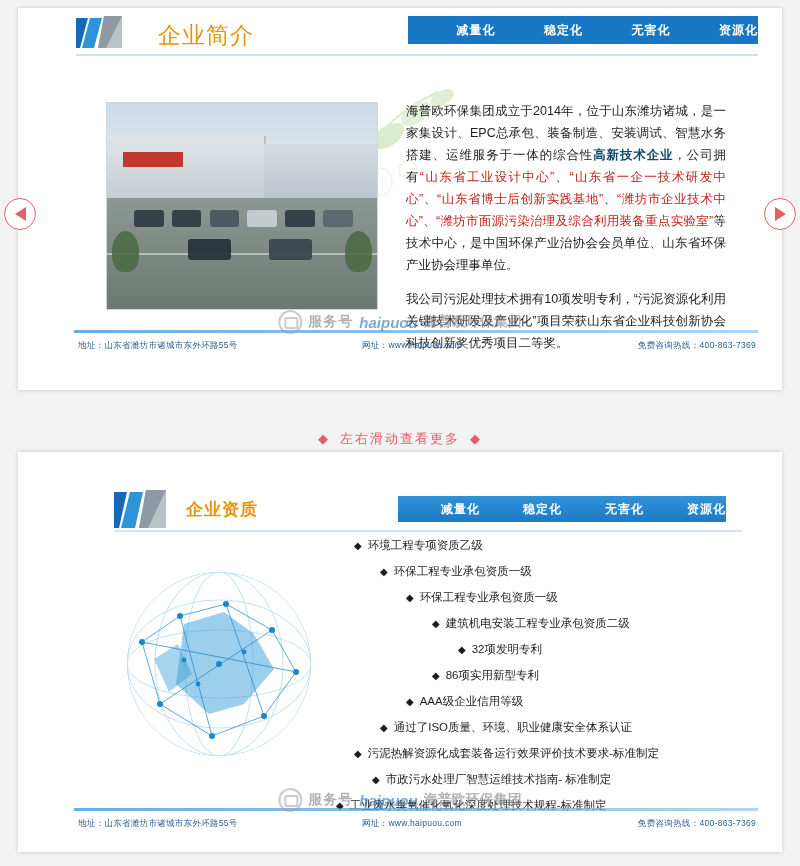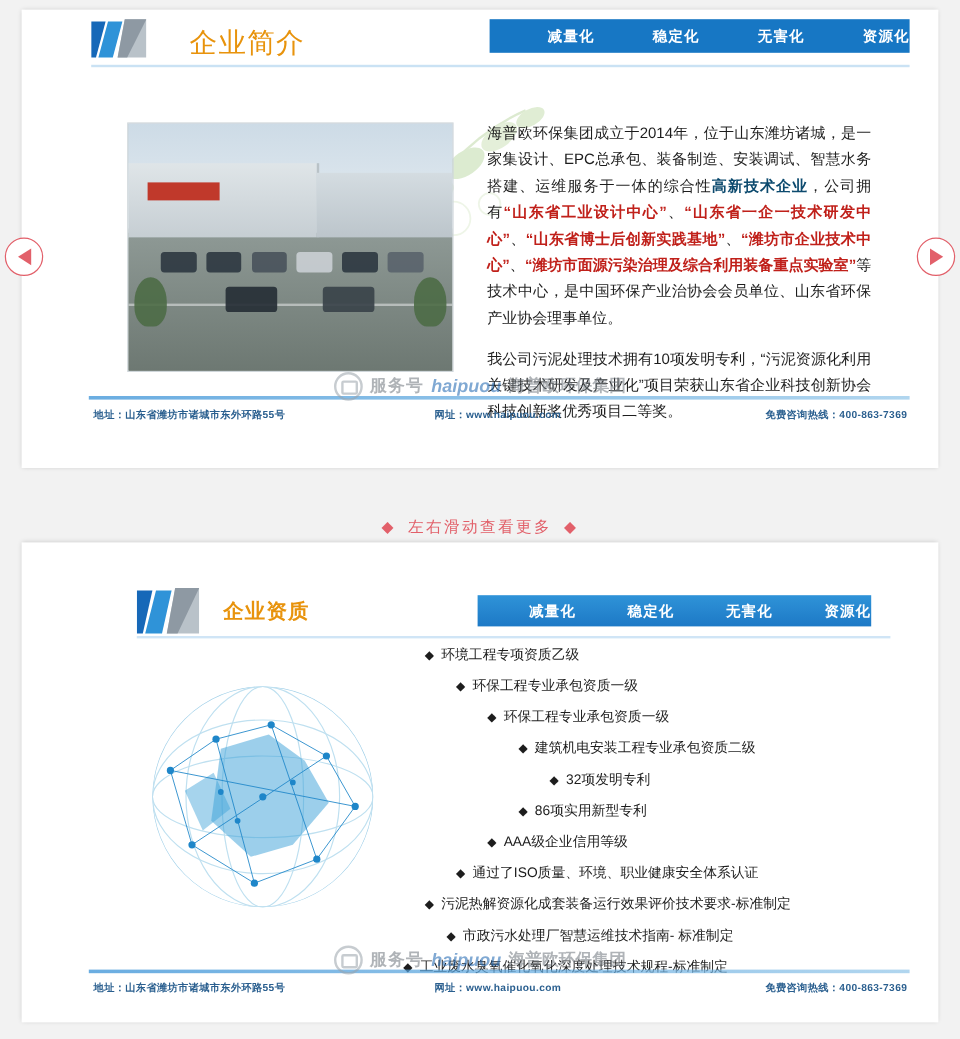--- a/index.html
+++ b/index.html
@@ -79,32 +79,32 @@
     position:absolute;left:300px;top:14px;width:150px;height:130px;
     opacity:.35;
   }
   .s1-text{
     position:absolute;left:388px;top:40px;width:320px;
     font-size:12.5px;line-height:22px;color:#1d1d1d;
     text-align:justify;
   }
   .s1-text p{margin:0 0 12px 0;}
   .hl-blue{color:#0c4a6e;font-weight:bold;}
-  .hl-red{color:#c0201a;font-weight:bold;}
+  .hl-red{color:#c0201a;font-weight:normal;}
 
   
   .footer{
     position:relative;height:44px;
   }
   .ft-rule{
     position:absolute;left:56px;right:24px;top:2px;height:3px;
     background:linear-gradient(90deg,#2b8ad4,#8fc4e8);opacity:.7;
   }
   .ft-line{
-    position:absolute;top:12px;left:0;right:0;height:18px;font-weight:bold;
+    position:absolute;top:12px;left:0;right:0;height:18px;
   }
   .ft-item{
     position:absolute;font-size:8.5px;color:#2a5f8f;letter-spacing:.3px;
   }
   .ft-addr{left:60px;}
   .ft-web{left:344px;}
   .ft-tel{right:26px;}
   .ft-watermark{
     position:absolute;left:50%;transform:translateX(-50%);
     top:-18px;display:flex;align-items:center;gap:6px;

